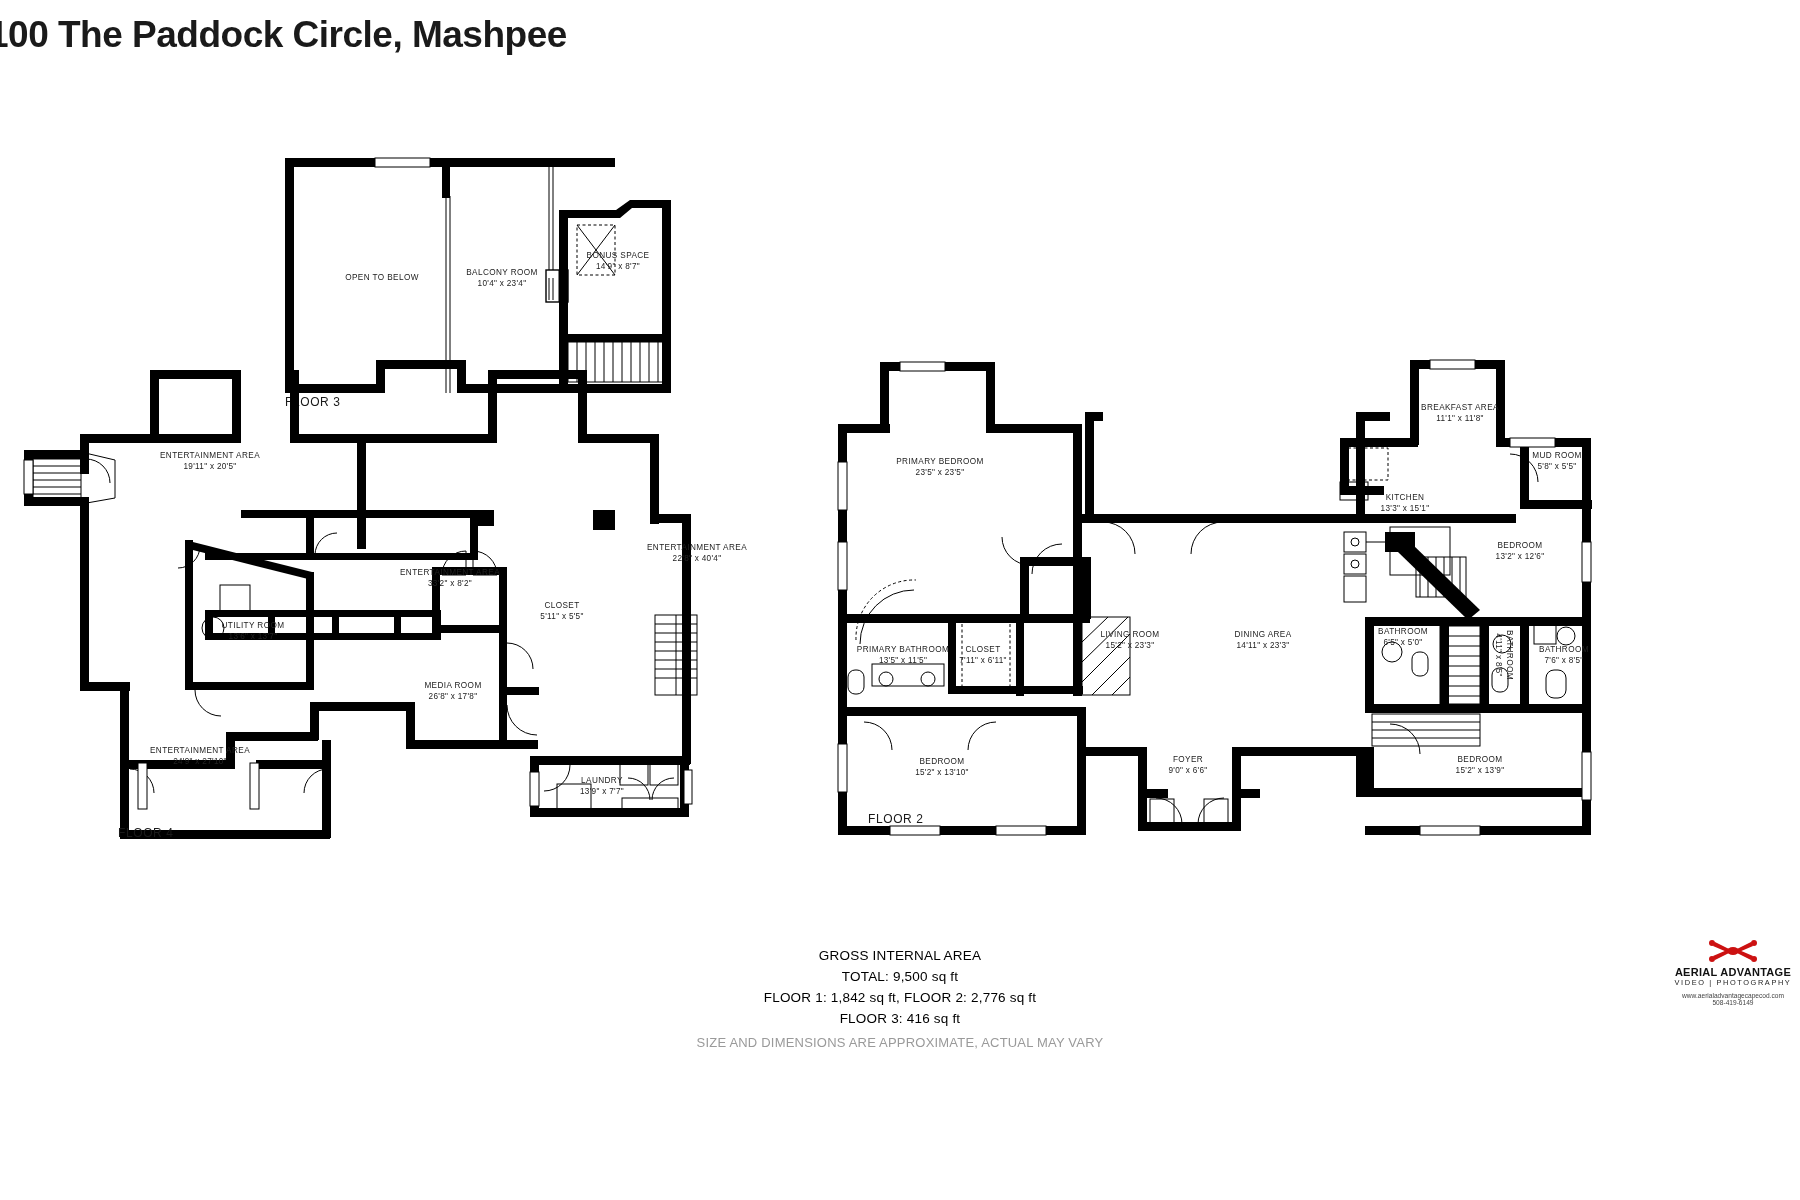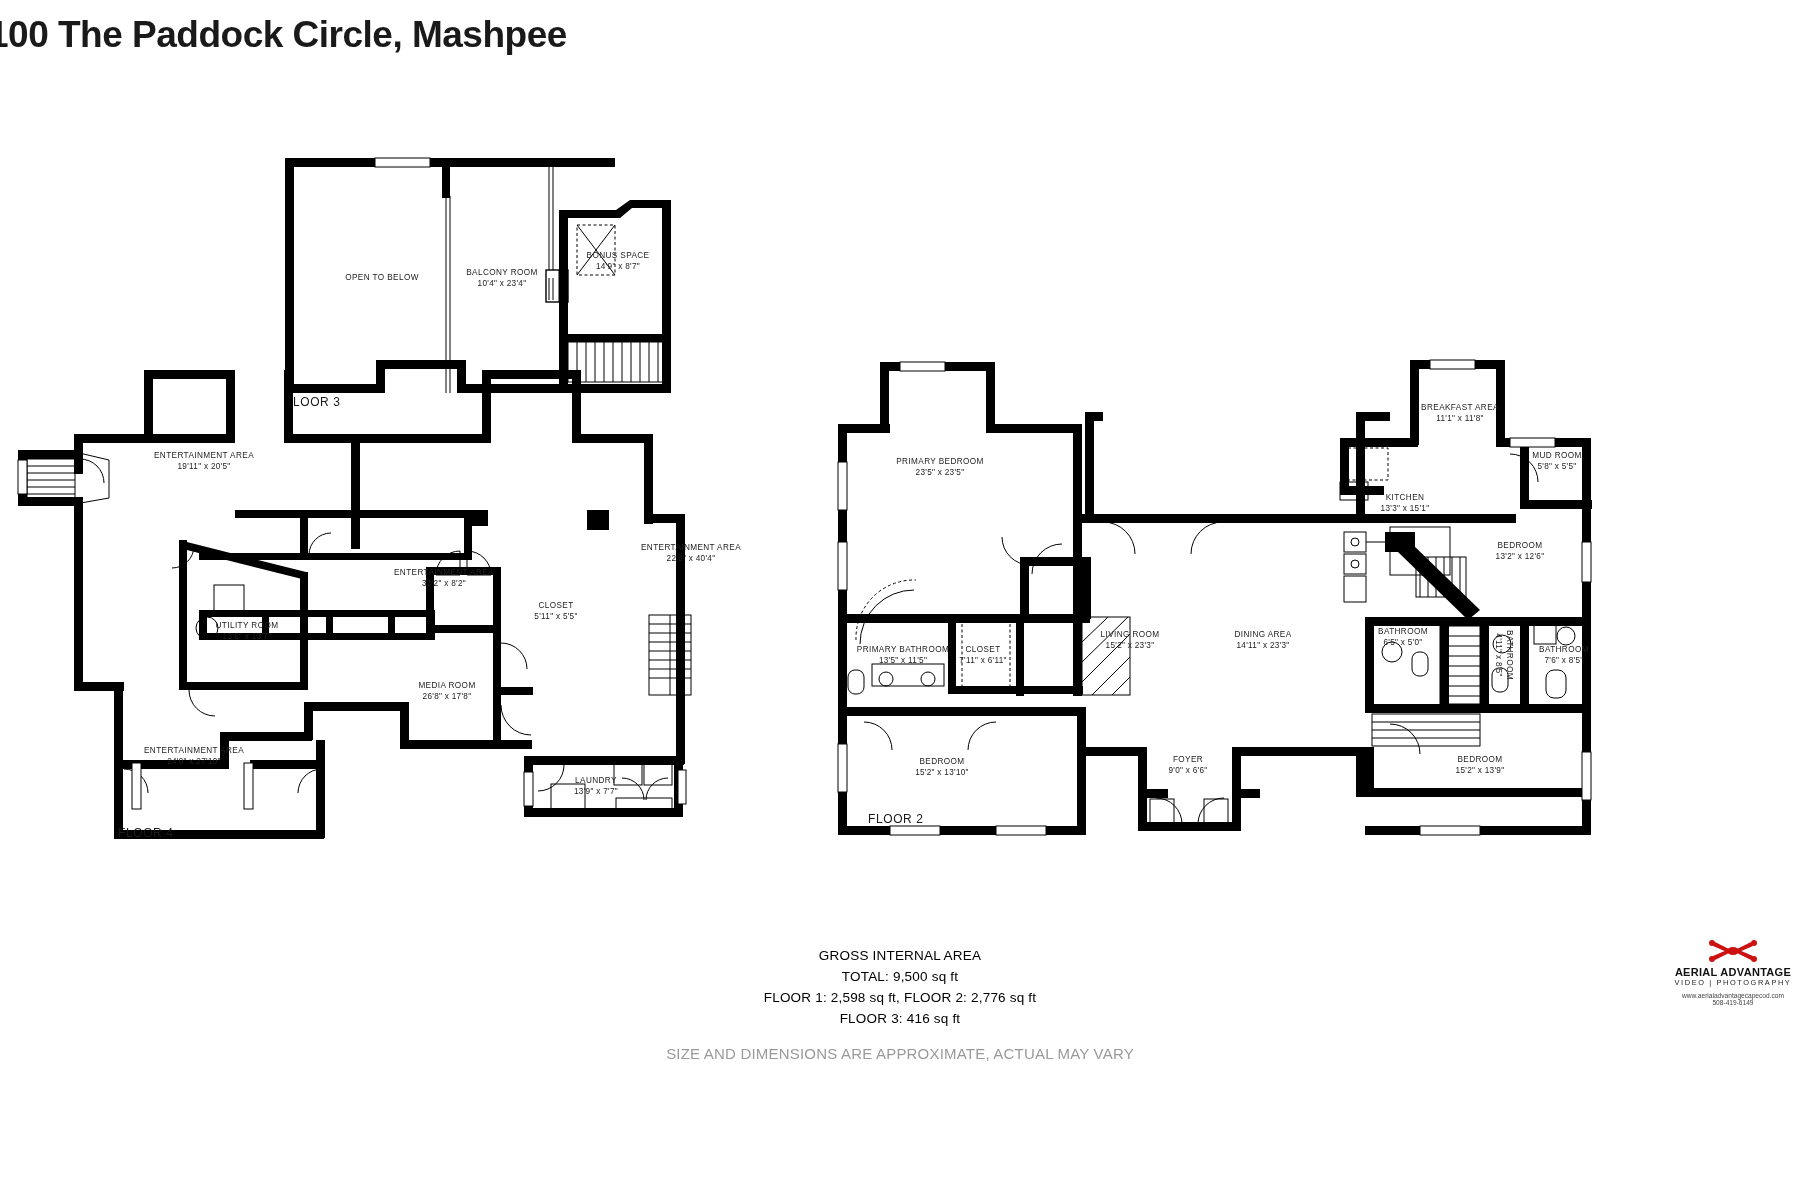--- a/index.html
+++ b/index.html
@@ -38,21 +38,21 @@
   .thin { fill:none; stroke:#000; stroke-width:1; }
   .thin2 { fill:none; stroke:#000; stroke-width:1.4; }
   .dash { fill:none; stroke:#000; stroke-width:1; stroke-dasharray:3 2.5; }
   .door { fill:none; stroke:#000; stroke-width:1; }
   .win { fill:#fff; stroke:#000; stroke-width:1; }
   #footer {
     position:absolute; left:0; right:0; top:945px;
     text-align:center;
   }
   #footer div { font-size:13.5px; color:#000000; line-height:21px; letter-spacing:0.2px;}
-  #footer .disc { font-size:15px; color:#9a9a9a; margin-top:14px; }
+  #footer .disc { font-size:13px; color:#9a9a9a; margin-top:3px; }
   #logo {
     position:absolute; right:-8px; top:938px; width:150px; text-align:center;
   }
   #logo .brand { font-size:11px; font-weight:bold; color:#111; letter-spacing:0.3px; }
   #logo .sub { font-size:7.4px; color:#222; letter-spacing:1.6px; }
   #logo .url { font-size:6.6px; color:#444; margin-top:5px; }
   #logo .tel { font-size:6.6px; color:#444; }
   .drone { margin:0 auto 2px; display:block; }
 </style>
 </head>
@@ -126,21 +126,21 @@
 
   <text class="rmlabel" x="468" y="118">BONUS SPACE</text>
   <text class="rmdim" x="468" y="129">14'9" x 8'7"</text>
 </svg>
 </div>
 
 <div class="plan" style="left:285px; top:395px;">
   <div class="floorlabel">FLOOR 3</div>
 </div>
 
-<div class="plan" style="left:4px; top:360px;text-align:center;">
+<div class="plan" style="left:10px; top:360px;text-align:center;">
 <svg width="820" height="500" viewBox="0 0 820 500">
   <g class="wall">
 
     <rect x="140" y="10" width="9" height="65"></rect>
     <rect x="140" y="10" width="90" height="9"></rect>
     <rect x="222" y="10" width="9" height="65"></rect>
     <rect x="70" y="74" width="161" height="9"></rect>
     <rect x="70" y="74" width="9" height="40"></rect>
     <rect x="14" y="90" width="9" height="55"></rect>
     <rect x="14" y="90" width="58" height="9"></rect>
@@ -506,21 +506,21 @@
 </svg>
 </div>
 
 <div class="plan" style="left:868px; top:812px;">
   <div class="floorlabel">FLOOR 2</div>
 </div>
 
 <div id="footer">
   <div>GROSS INTERNAL AREA</div>
   <div>TOTAL: 9,500 sq ft</div>
-  <div>FLOOR 1: 2,598 sq ft, FLOOR 2: 2,776 sq ft</div>
+  <div>FLOOR 1: 1,842 sq ft, FLOOR 2: 2,776 sq ft</div>
   <div>FLOOR 3: 416 sq ft</div>
   <div class="disc">SIZE AND DIMENSIONS ARE APPROXIMATE, ACTUAL MAY VARY</div>
 </div>
 
 <div id="logo">
   <svg class="drone" width="56" height="26" viewBox="0 0 56 26">
     <g fill="#cc1111">
       <ellipse cx="28" cy="13" rx="6" ry="4"></ellipse>
       <path d="M10 4 L24 11 L22 14 L8 8 Z"></path>
       <path d="M46 4 L32 11 L34 14 L48 8 Z"></path>

